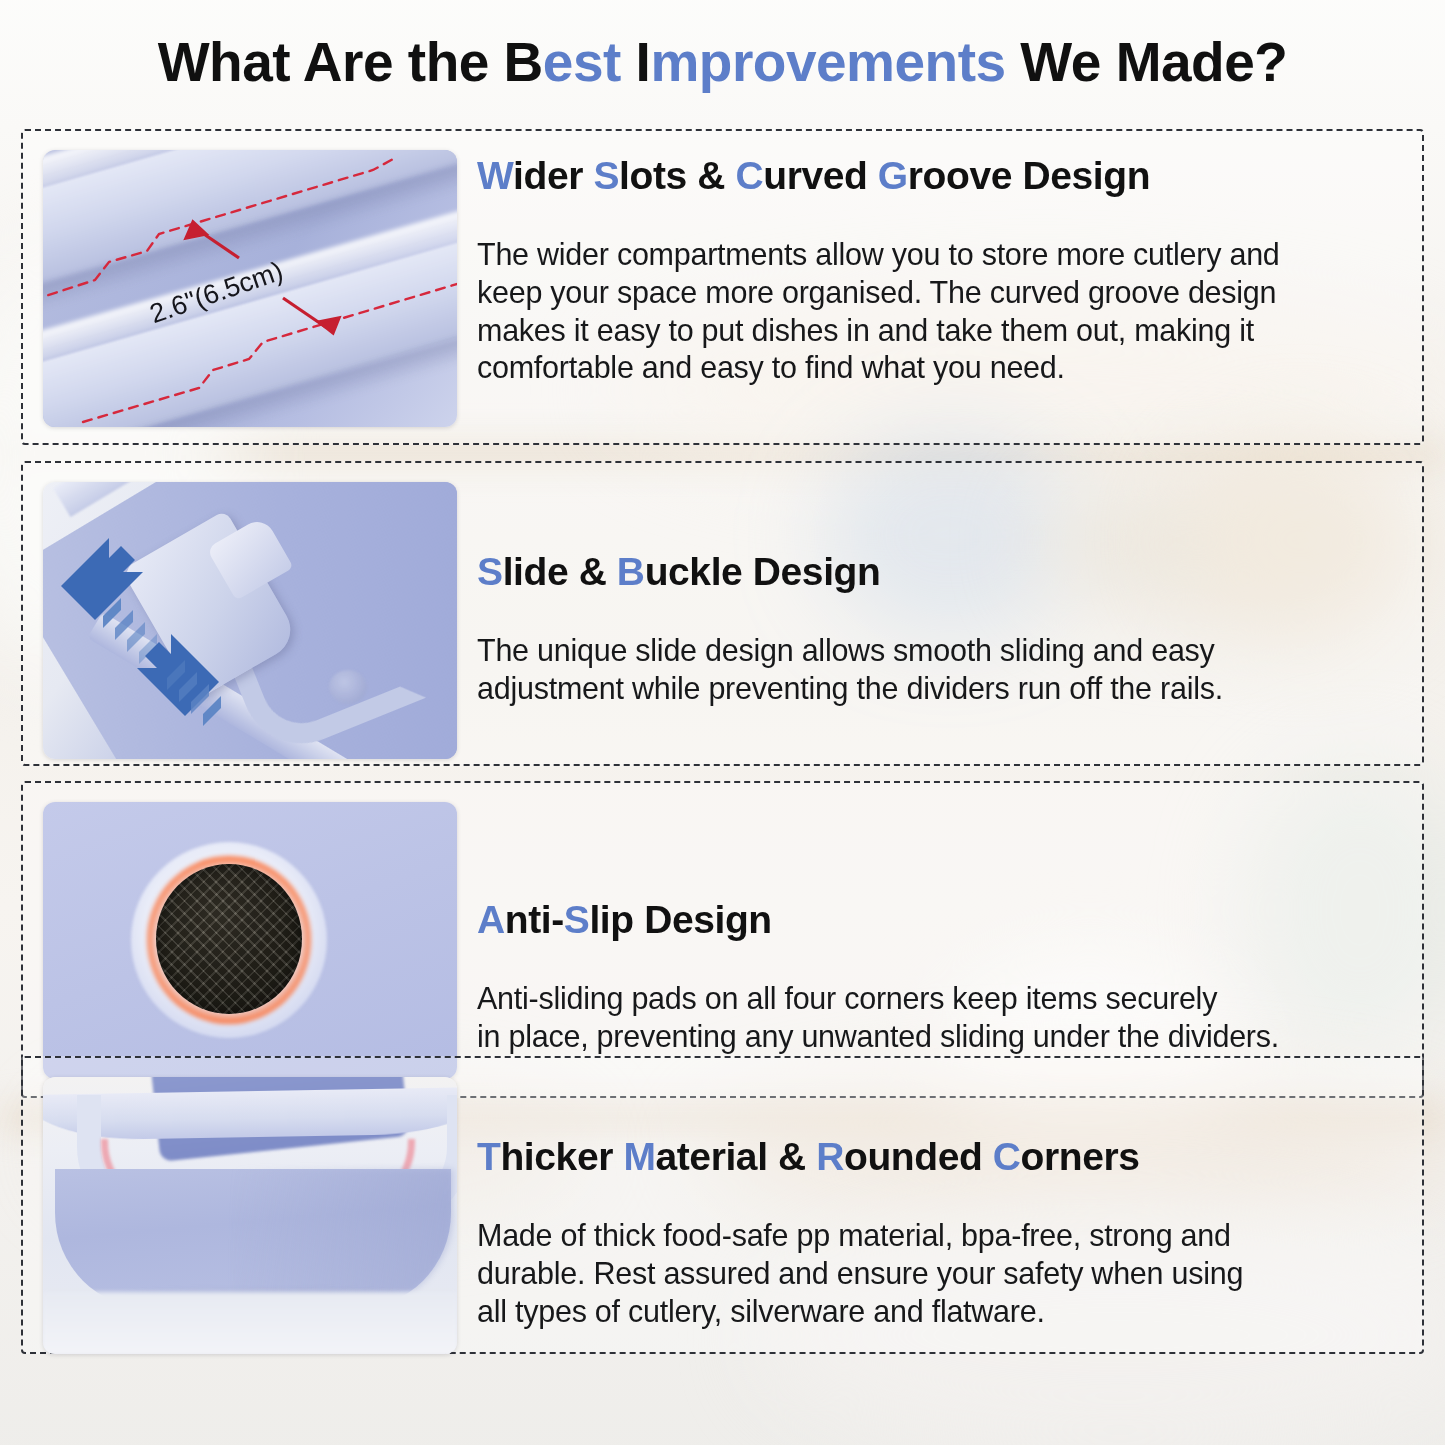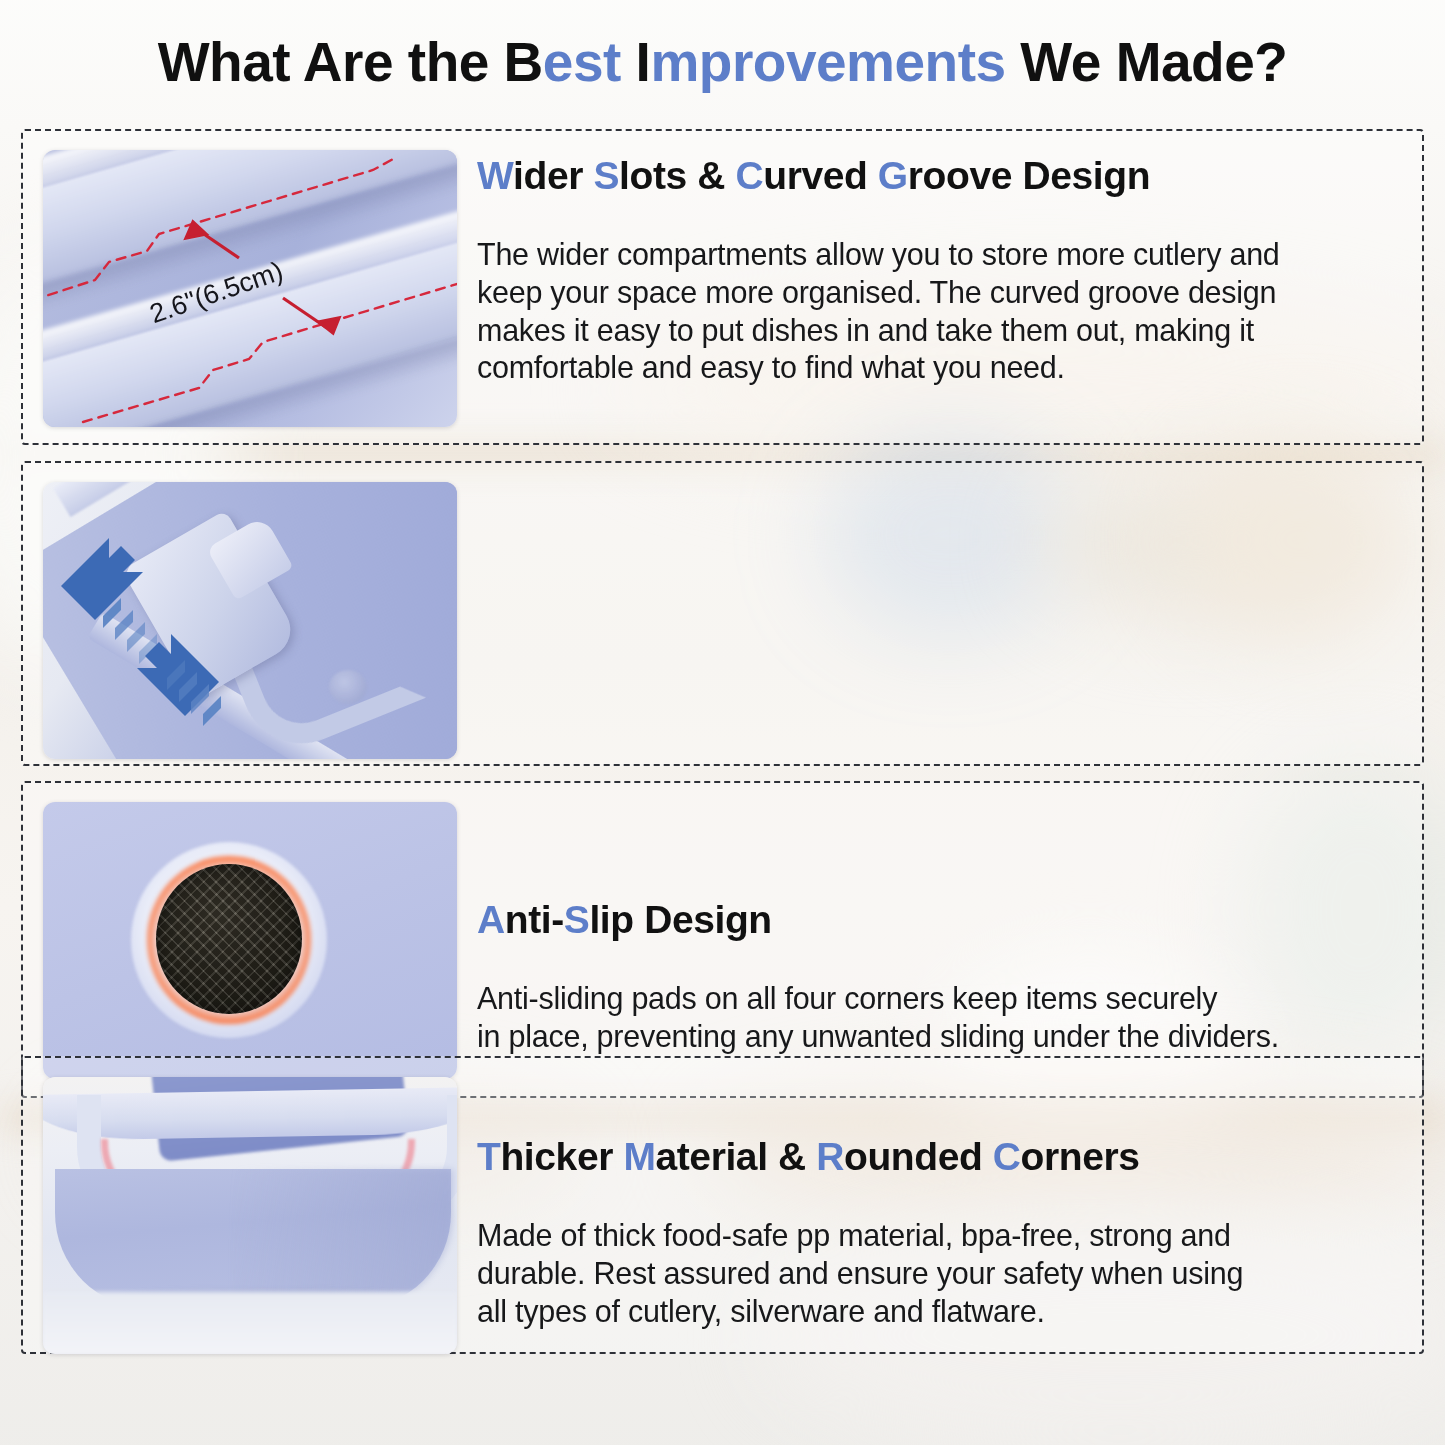--- a/index.html
+++ b/index.html
@@ -466,20 +466,23 @@
         <g fill="#5c85c4">
           <polygon points="124,196 142,178 142,190 124,208" opacity="0.45"></polygon>
           <polygon points="136,208 154,190 154,202 136,220" opacity="0.62"></polygon>
           <polygon points="148,220 166,202 166,214 148,232" opacity="0.8"></polygon>
           <polygon points="160,232 178,214 178,226 160,244" opacity="0.95"></polygon>
         </g>
       </svg>
     </div>
 
     <div class="copy">
+      <div class="head" id="head1"><span class="hl">S</span><span>lide &amp; </span><span class="hl">B</span><span>uckle Design</span></div>
+      <div class="body-txt">The unique slide design  allows smooth sliding and easy
+adjustment while preventing the dividers run off the rails.</div>
     </div>
   </div>
 
   <div class="section" id="sec2">
     <div class="thumb p3">
       <div class="pad-wrap">
         <div class="recess"></div>
         <div class="glow"></div>
         <div class="pad"></div>
       </div>

